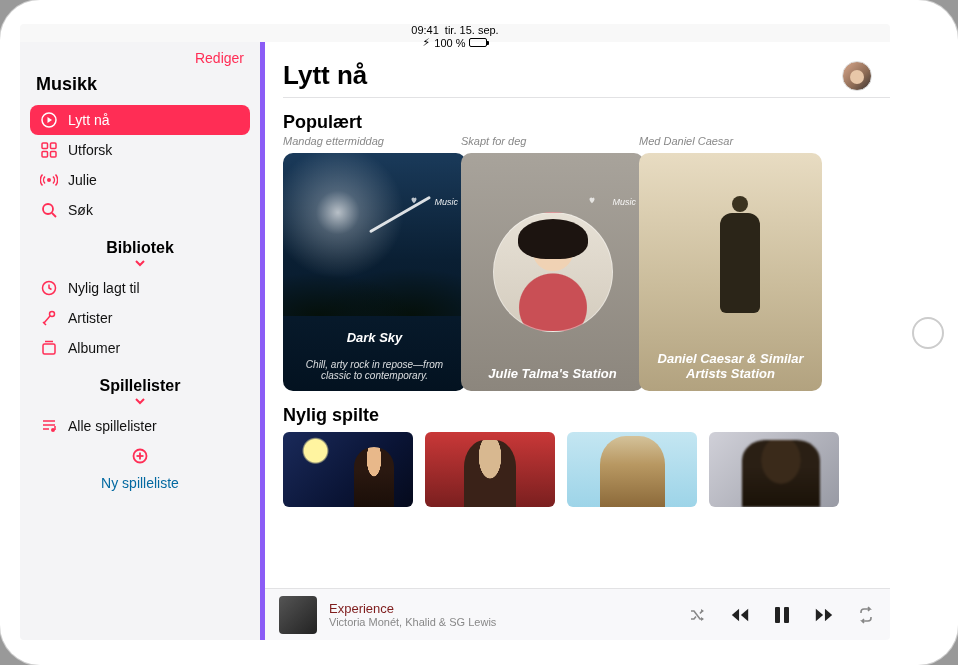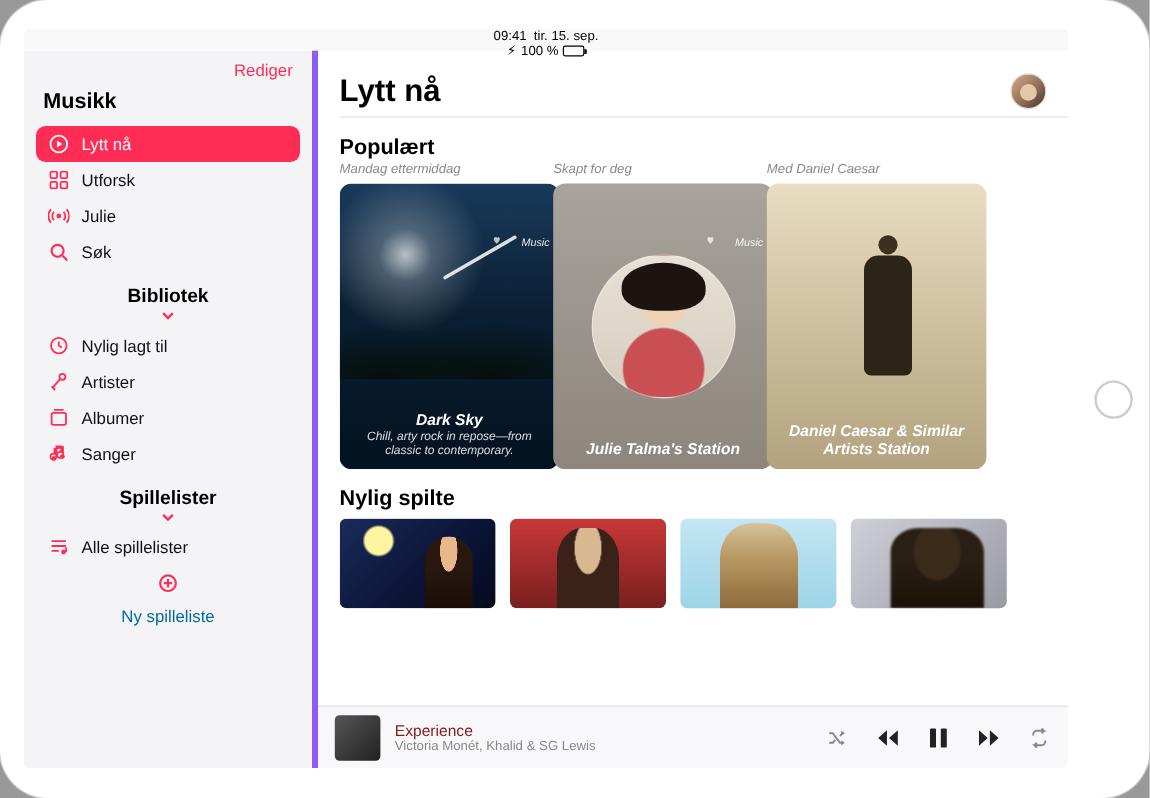--- a/index.html
+++ b/index.html
@@ -215,21 +215,21 @@
     padding: 10px;
     text-align: center;
   }
   .card-caption .c-title {
     font-size: 13px;
     font-weight: 600;
   }
   .card-caption .c-desc {
     font-size: 10px;
     opacity: 0.85;
-    margin-top: 2px;
+    margin-top: 14px;
   }
   .card1-bg {
     background:
       radial-gradient(circle at 30% 25%, rgba(255,255,255,0.7) 0, rgba(255,255,255,0.25) 10%, transparent 30%),
       linear-gradient(180deg, #1a3a5a 0%, #0a1f33 45%, #031220 100%);
     position: relative;
   }
   .card1-bg::before{
     content:'';
     position:absolute;
@@ -441,30 +441,20 @@
           <span>Artister</span>
         </div>
         <div class="nav-item">
           <span class="nav-icon">
             <svg width="16" height="16" viewBox="0 0 16 16" fill="none" stroke="currentColor" stroke-width="1.5">
                 <rect x="2" y="4" width="12" height="10" rx="1.5"></rect>
                 <line x1="4" y1="1.5" x2="12" y2="1.5"></line>
               </svg>
           </span>
           <span>Albumer</span>
-        </div>
-        <div class="nav-item">
-          <span class="nav-icon">
-            <svg width="16" height="16" viewBox="0 0 16 16" fill="currentColor">
-                <path d="M6 2 v8.5 a2.5 2.5 0 1 1 -1.5 -2.3 V4 l7 -1.5 v6.5 a2.5 2.5 0 1 1 -1.5 -2.3 V2 z" fill="none" stroke="currentColor" stroke-width="1.5"></path>
-                <circle cx="4" cy="12" r="2"></circle>
-                <circle cx="11" cy="10.5" r="2"></circle>
-              </svg>
-          </span>
-          <span>Sanger</span>
         </div>
 
         <div class="section-header">
           <span>Spillelister</span>
           <span class="chevron">
             <svg width="12" height="12" viewBox="0 0 12 12" fill="none" stroke="currentColor" stroke-width="2">
                 <polyline points="2,4 6,8 10,4"></polyline>
               </svg>
           </span>
         </div>

